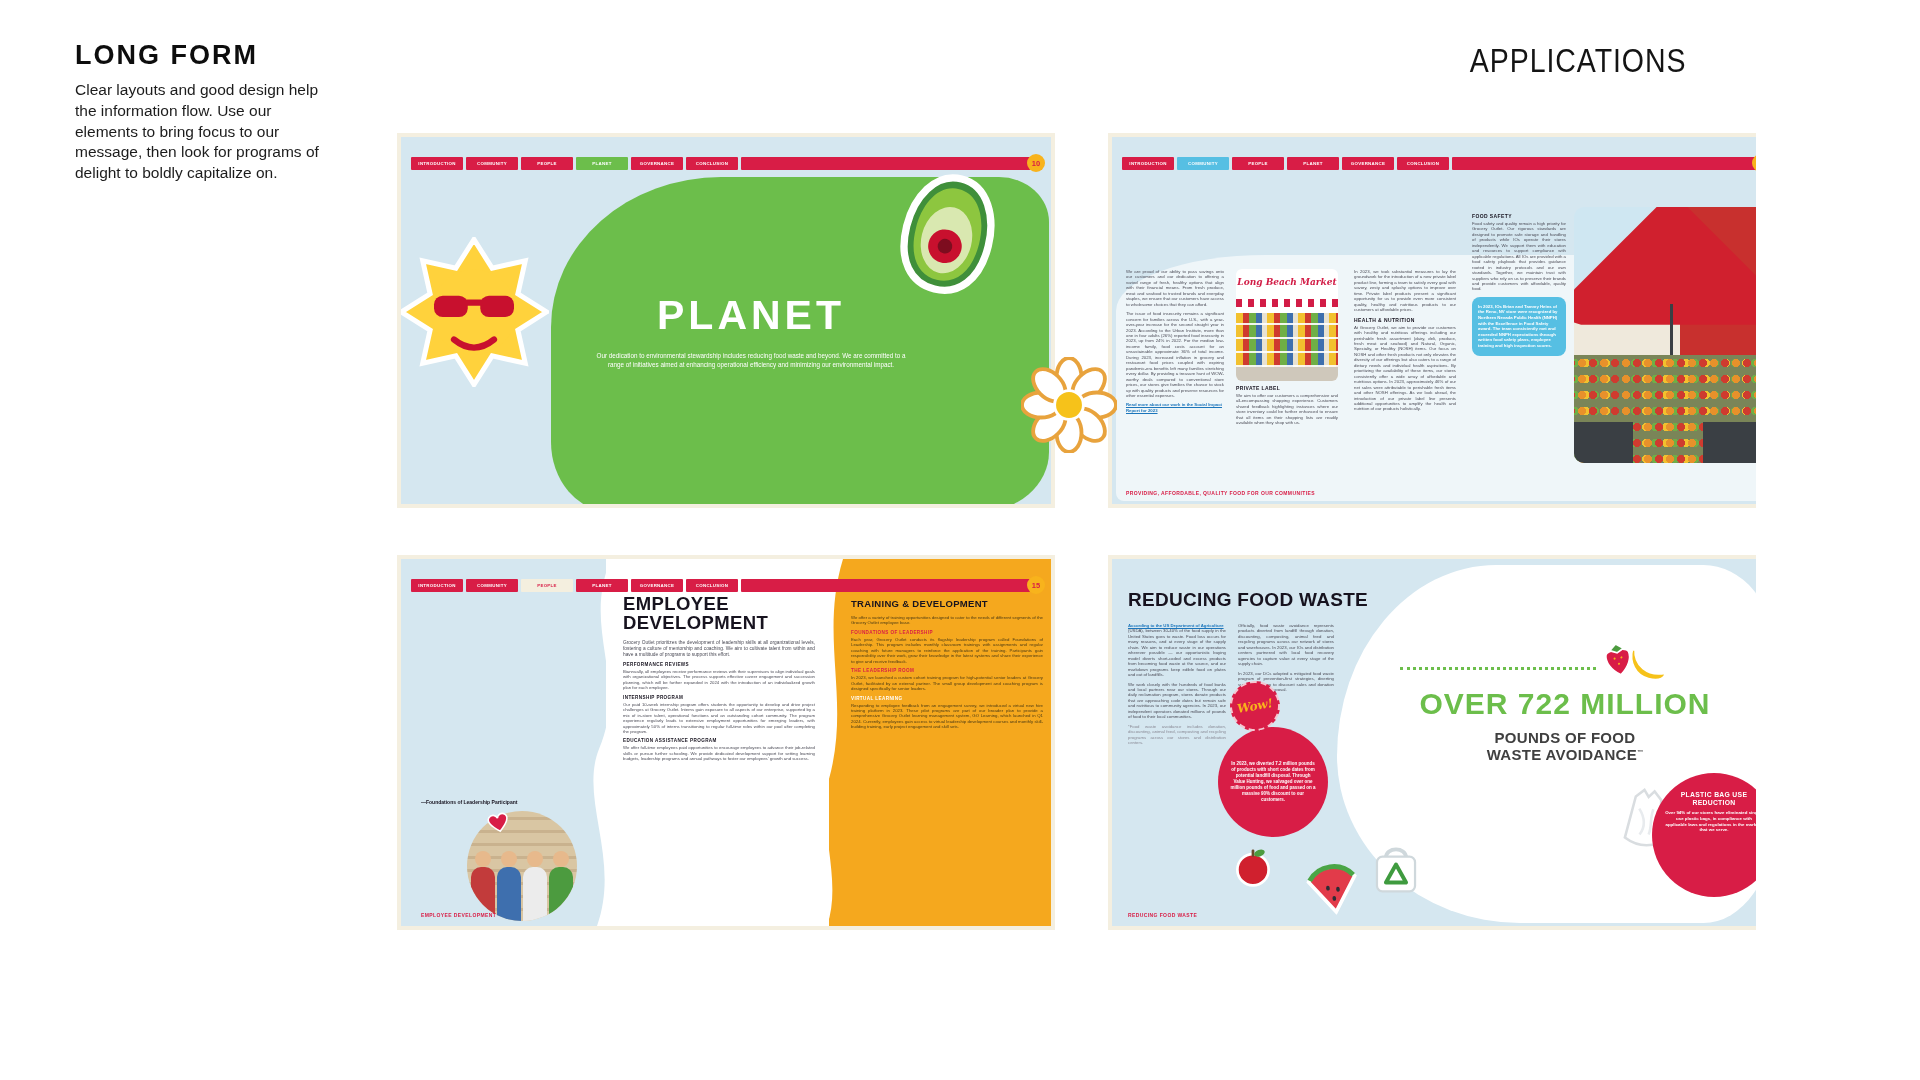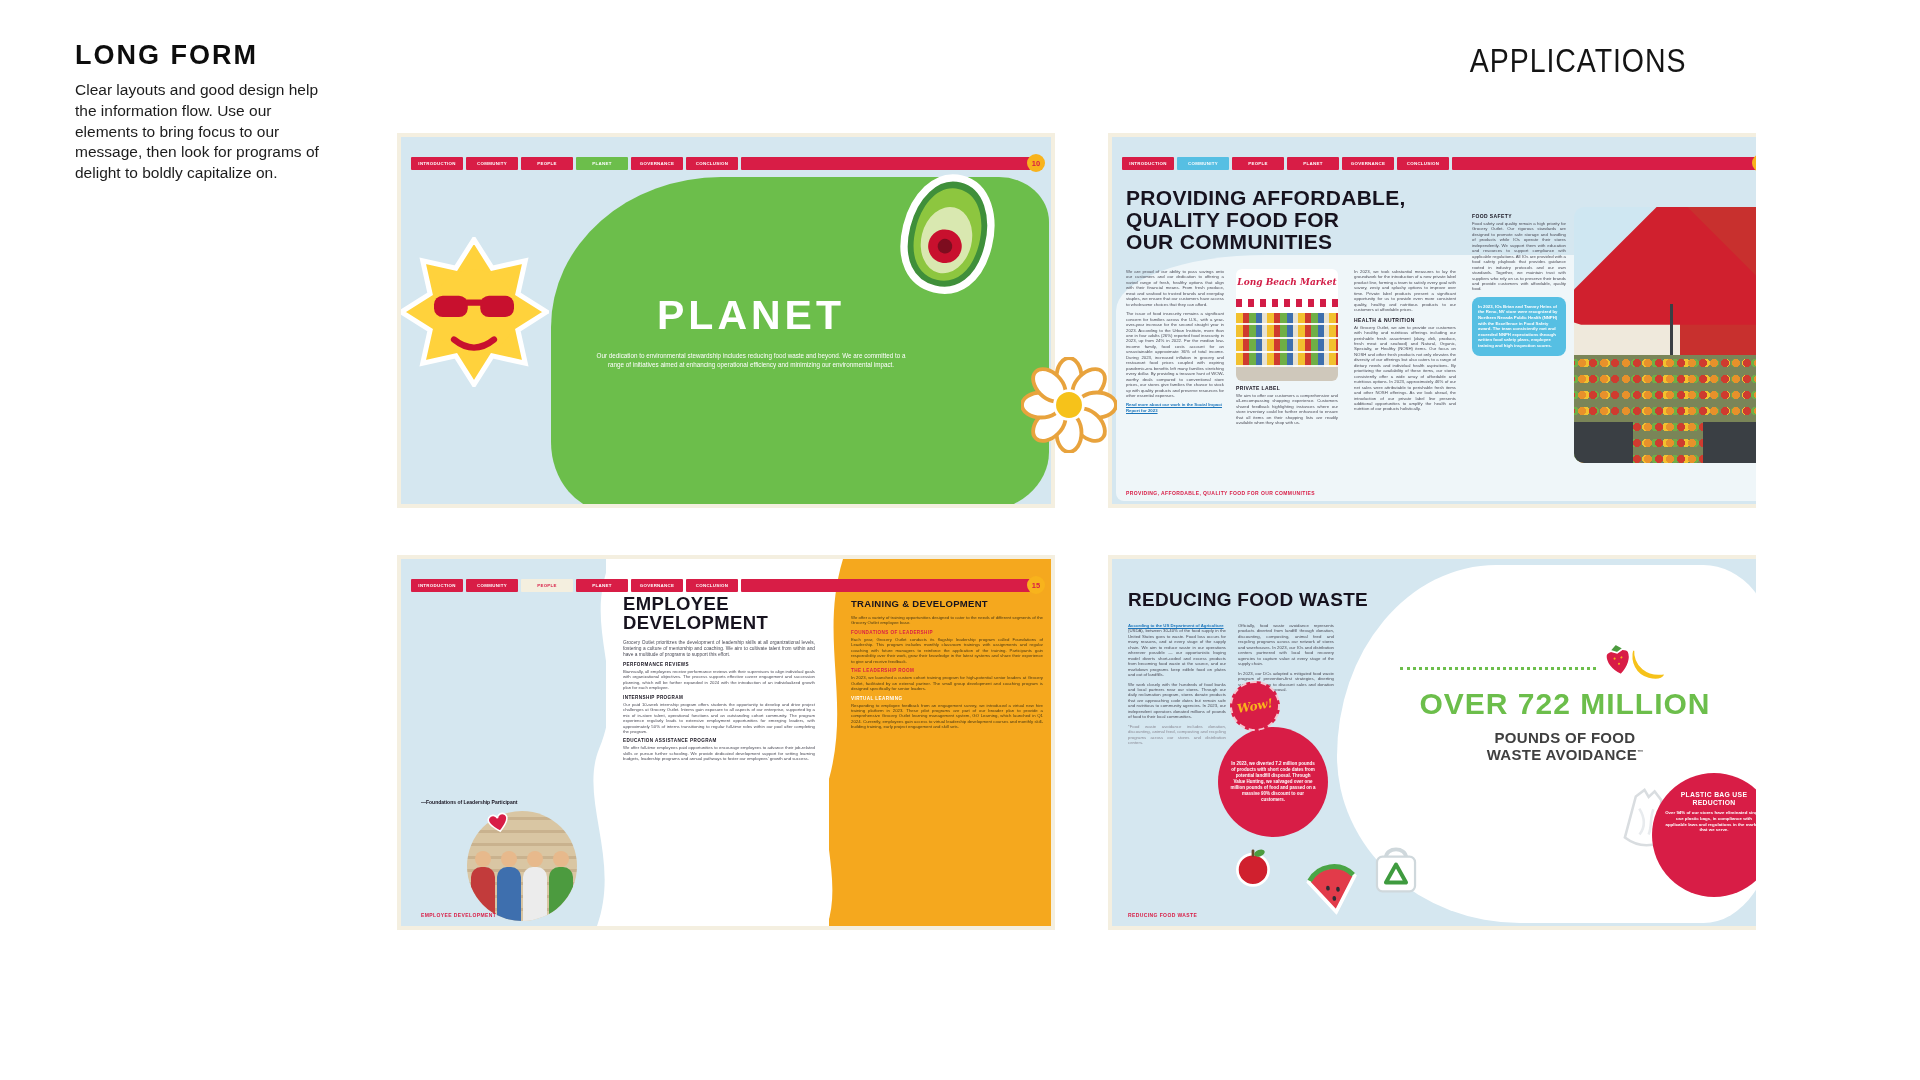--- a/index.html
+++ b/index.html
@@ -177,25 +177,20 @@
       <div class="nav">
         <span class="tab">INTRODUCTION</span>
         <span class="tab act-blue">COMMUNITY</span>
         <span class="tab">PEOPLE</span>
         <span class="tab">PLANET</span>
         <span class="tab">GOVERNANCE</span>
         <span class="tab">CONCLUSION</span>
         <span class="nav-fill"></span>
         <span class="badge">10</span>
       </div>
-      <div class="s2-title">
-        <div>PROVIDING AFFORDABLE,</div>
-        <div>QUALITY FOOD FOR</div>
-        <div>OUR COMMUNITIES</div>
-      </div>
 
       <div class="s2col" style="left:14px; width:98px;">
         <p class="t4">We are proud of our ability to pass savings onto our customers and our dedication to offering a varied range of fresh, healthy options that align with their financial means. From fresh produce, meat and seafood to trusted brands and everyday staples, we ensure that our customers have access to wholesome choices that they can afford.</p>
         <p class="t4">The issue of food insecurity remains a significant concern for families across the U.S., with a year-over-year increase for the second straight year in 2023. According to the Urban Institute, more than one in four adults (26%) reported food insecurity in 2023, up from 24% in 2022. For the median low-income family, food costs account for an unsustainable approximate 36% of total income. During 2023, increased inflation in grocery and restaurant food prices coupled with expiring pandemic-era benefits left many families stretching every dollar. By providing a treasure hunt of WOW-worthy deals compared to conventional store prices, our stores give families the chance to stock up with quality products and preserve resources for other essential expenses.</p>
         <span class="link4">Read more about our work in the Social Impact Report for 2023</span>
       </div>
 
       <div class="s2col" style="left:124px; width:102px;">
         <div class="photo-store">
           <div class="store-sign">Long Beach Market</div>

